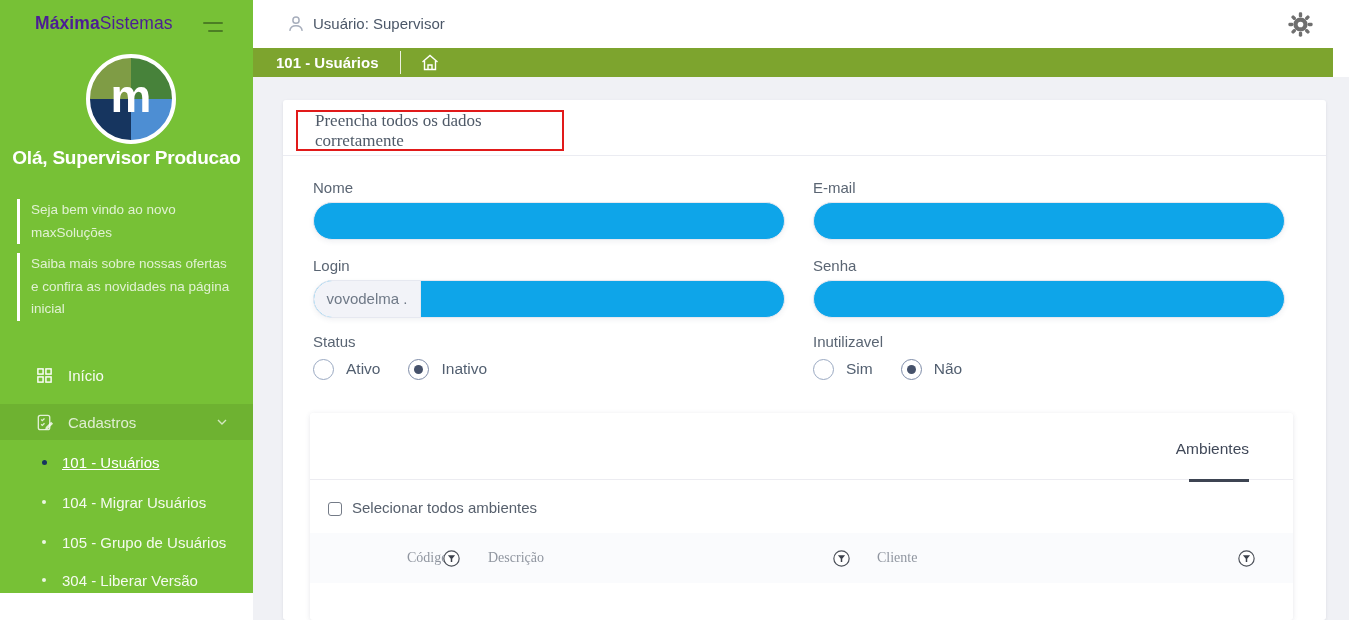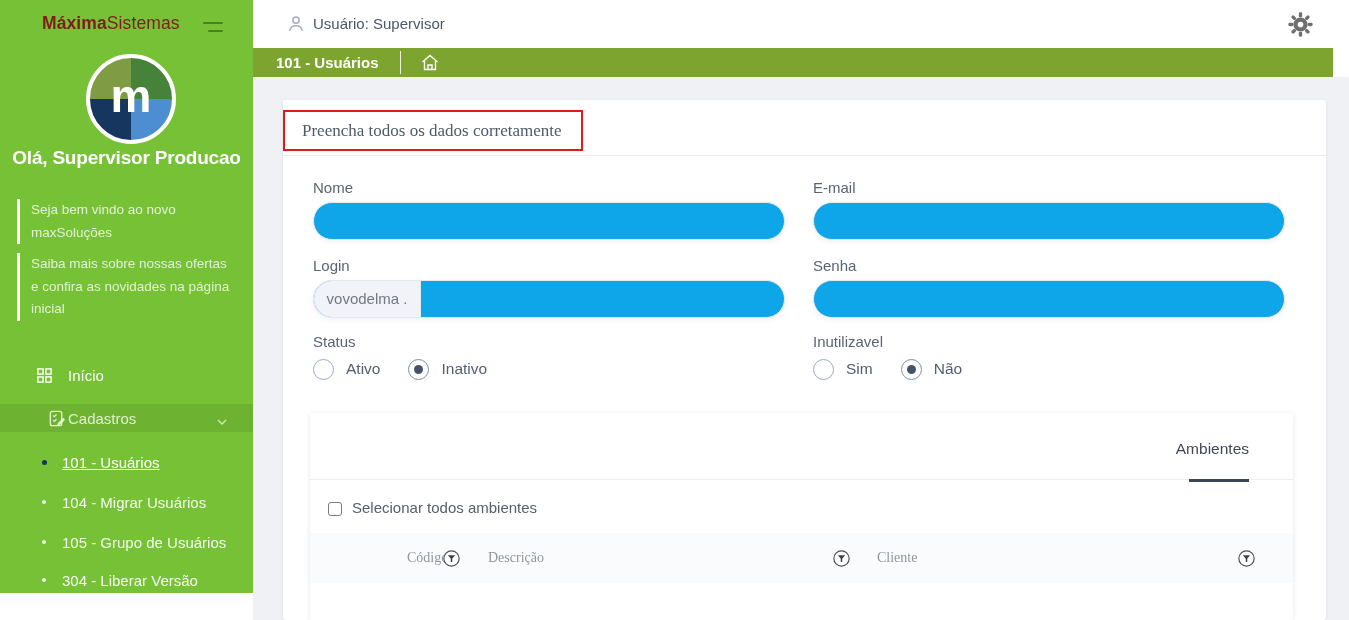--- a/index.html
+++ b/index.html
@@ -2,40 +2,40 @@
 <html><head>
 <meta charset="utf-8">
 <style>
   * { box-sizing: border-box; margin: 0; padding: 0; }
   html,body { width:1349px; height:620px; overflow:hidden; background:#ffffff;
     font-family:"Liberation Sans","DejaVu Sans",sans-serif; }
   .stage { position:relative; width:1349px; height:620px; }
 
   
   .sidebar { position:absolute; left:0; top:0; width:253px; height:593px; background:#77c136; }
-  .brand { position:absolute; left:42px; top:13px; font-size:17.5px; color:#7f1d1d; letter-spacing:.1px; }
+  .brand { position:absolute; left:35px; top:13px; font-size:17.5px; color:#4c1d95; letter-spacing:.1px; }
   .brand b { font-weight:700; }
   .hamburger { position:absolute; left:203px; top:22px; width:20px; cursor:pointer; }
   .hamburger i { display:block; height:2px; background:rgba(25,45,15,.45); margin-bottom:6px; border-radius:1px; }
   .hamburger i:last-child { width:15px; margin-left:5px; }
   .logo { position:absolute; left:86px; top:54px; width:90px; height:90px; border-radius:50%;
     border:4px solid #fff; background:conic-gradient(from 0deg at 50% 50%,
       #47823a 0deg 90deg, #4d8ed3 90deg 180deg, #16355f 180deg 270deg, #7f9c45 270deg 360deg);
     display:flex; align-items:center; justify-content:center; }
   .logo span { color:#fff; font-weight:700; font-size:46px; line-height:1; transform:translateY(-3px); }
   .greeting { position:absolute; left:0; top:147px; width:253px; text-align:center;
     color:#fff; font-weight:700; font-size:19px; letter-spacing:-.2px; }
   .notice { position:absolute; left:17px; width:218px; border-left:3px solid #fff; padding-left:11px;
     color:rgba(255,255,255,.78); font-size:13.5px; line-height:1.68; }
   .notice-1 { top:199px; }
   .notice-2 { top:253px; }
   .nav-item { position:absolute; left:0; width:253px; display:flex; align-items:center; cursor:pointer; }
   .nav-inicio { top:360px; height:30px; padding-left:36px; gap:15px; }
   .nav-inicio .lbl { color:rgba(255,255,255,.94); font-size:15px; }
-  .nav-cadastros { top:404px; height:28px; padding-left:47px; gap:2px; background:rgba(0,0,0,.075); }
+  .nav-cadastros { top:404px; height:36px; padding-left:35px; gap:14px; background:rgba(0,0,0,.075); }
   .nav-cadastros .lbl { color:rgba(255,255,255,.78); font-size:15px; }
   .chev { position:absolute; right:26px; top:15px; }
   .subitem { position:absolute; left:0; width:253px; height:26px; display:flex; align-items:center; cursor:pointer; }
   .subitem .bullet { position:absolute; left:42px; width:4px; height:4px; border-radius:50%; background:rgba(255,255,255,.85); }
   .subitem .lbl { position:absolute; left:62px; font-size:15px; color:rgba(255,255,255,.92); }
   .subitem.active .bullet { width:5px; height:5px; background:#16355f; }
   .subitem.active .lbl { color:#fff; text-decoration:underline; }
   .sub-0 { top:449px; } .sub-1 { top:489px; } .sub-2 { top:529px; } .sub-3 { top:567px; }
 
   
@@ -48,21 +48,21 @@
   .crumbbar { position:absolute; left:253px; top:48px; width:1080px; height:29px; background:#7da42e; }
   .crumb-title { position:absolute; left:23px; top:0; line-height:29px; color:#fff; font-size:15px; font-weight:600; }
   .crumb-div { position:absolute; left:147px; top:3px; width:1px; height:23px; background:rgba(255,255,255,.85); }
   .home { position:absolute; left:166px; top:4px; cursor:pointer; }
 
   
   .main-bg { position:absolute; left:253px; top:77px; width:1096px; height:543px; background:#f0f1f5; }
   .card { position:absolute; left:30px; top:23px; width:1043px; height:520px; background:#fff;
     border-radius:3px; box-shadow:0 1px 3px rgba(40,50,80,.10); }
 
-  .alert-box { position:absolute; left:0; top:10px; width:300px; height:41px;
+  .alert-box { position:absolute; left:13px; top:10px; width:268px; height:41px;
     border:2px solid #e11a1a; display:flex; align-items:center; padding-left:17px; }
   .alert-box span { font-family:"Liberation Serif","DejaVu Serif",serif; font-size:17px; color:#4f5a68; }
   .divider { position:absolute; left:0; top:55px; width:100%; height:1px; background:#ebecf2; }
 
   .f-label { position:absolute; font-size:15px; color:#5a6573; }
   .lab-nome  { left:30px;  top:79px; }  .lab-email { left:530px; top:79px; }
   .lab-login { left:30px;  top:157px; } .lab-senha { left:530px; top:157px; }
   .lab-status{ left:30px;  top:233px; } .lab-inut  { left:530px; top:233px; }
 
   .pill { position:absolute; width:472px; height:38px; border:1px solid #e6e8f0; border-radius:19px;

